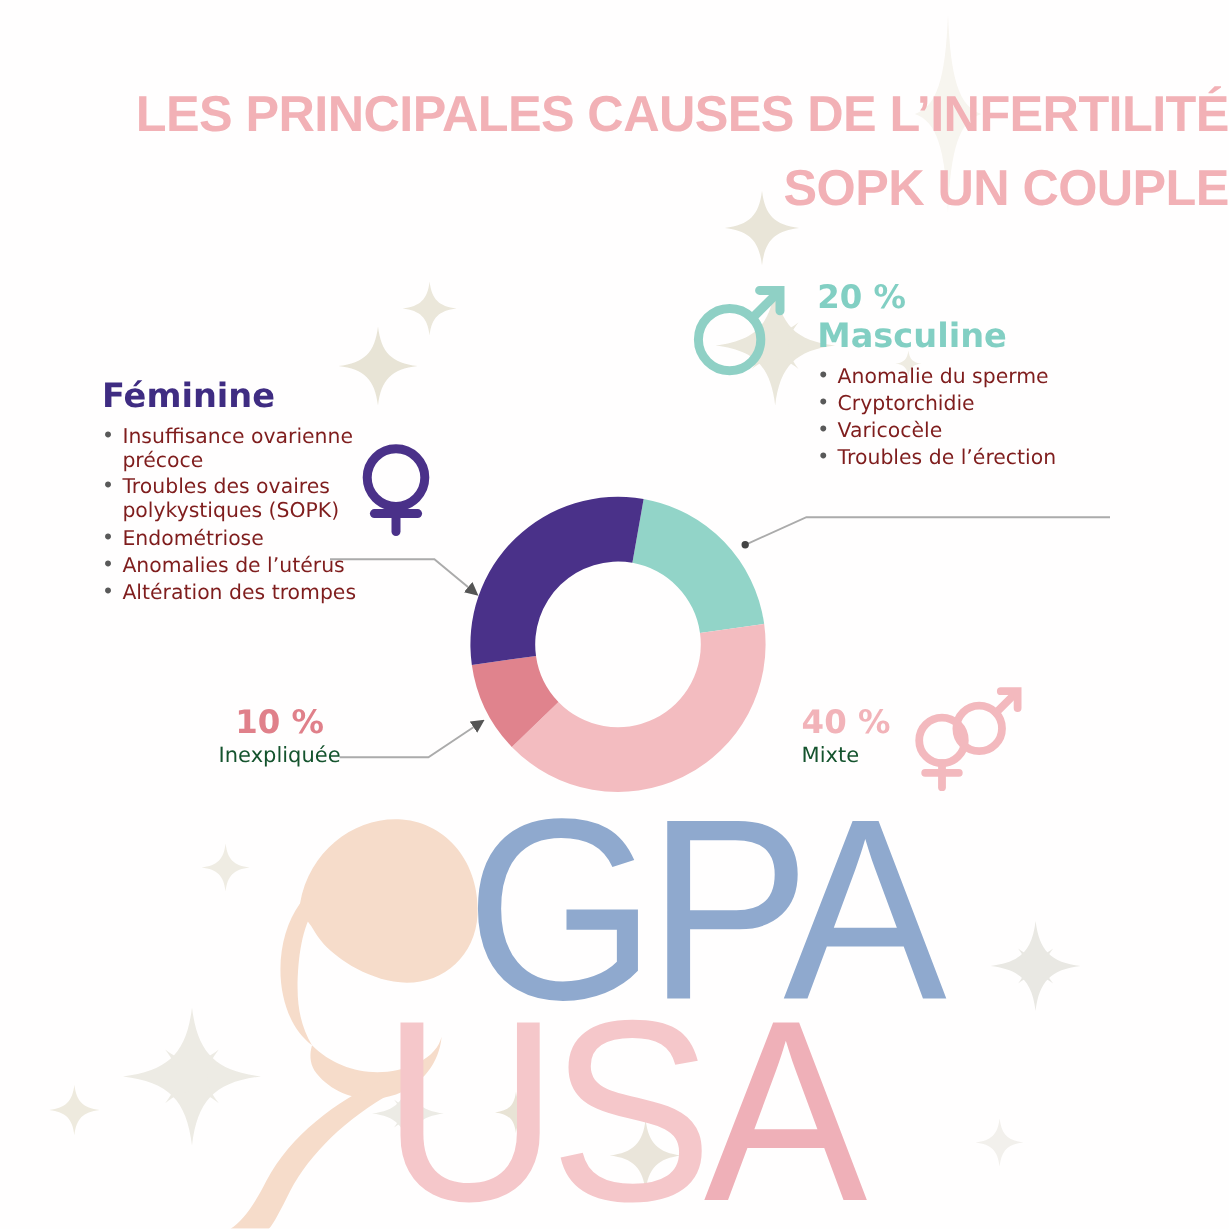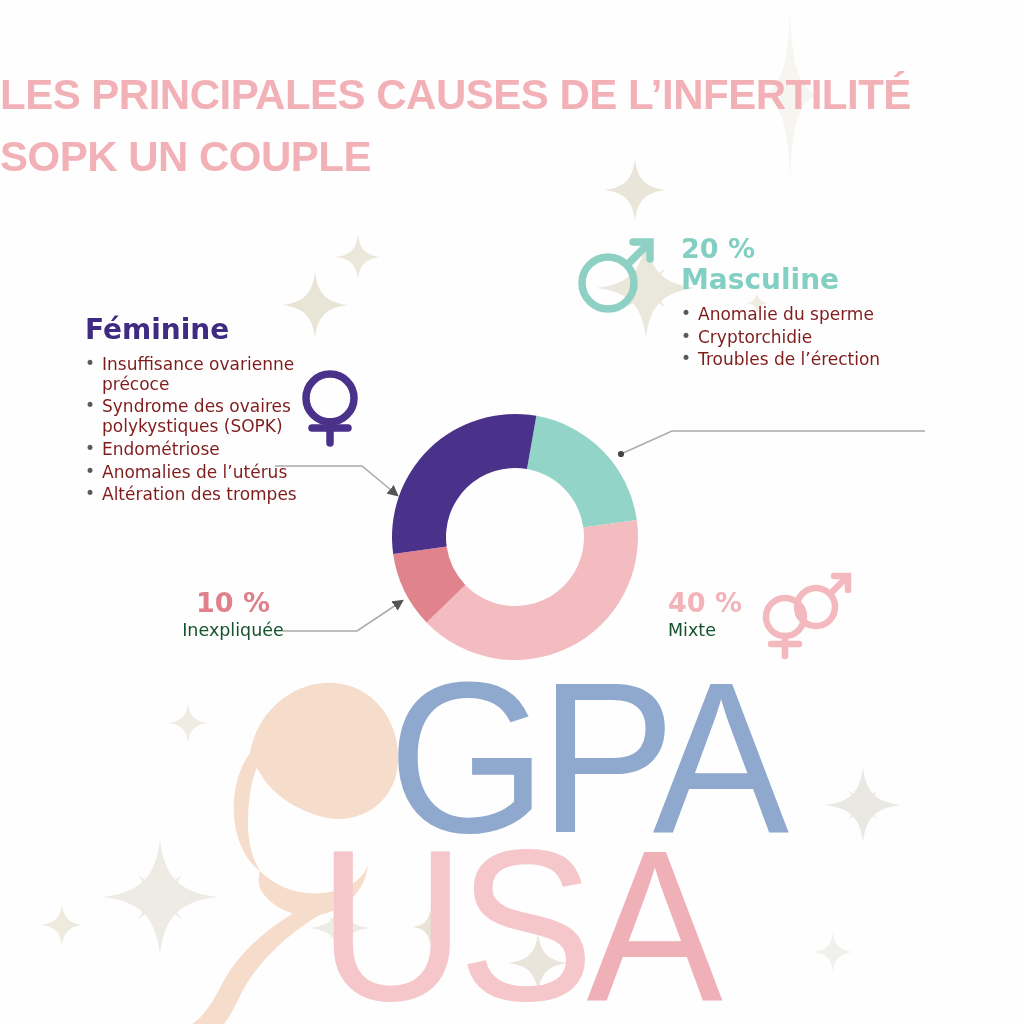--- a/index.html
+++ b/index.html
@@ -4,21 +4,21 @@
 <style>
   html,body{margin:0;padding:0;background:#ffffff;}
   #canvas{
     position:relative;width:1024px;height:1024px;overflow:hidden;
     background:#fffefe;font-family:"DejaVu Sans",sans-serif;
   }
   svg.overlay{position:absolute;left:0;top:0;width:1024px;height:1024px;pointer-events:none;}
 
   
   .title{
-    position:absolute;left:0;top:64px;width:1024px;text-align:left;
+    position:absolute;left:0;top:64px;width:1024px;text-align:right;
     font-family:"Liberation Sans",sans-serif;font-weight:bold;
     font-size:42px;line-height:62px;letter-spacing:-0.5px;color:#f2b1b6;z-index:5;
   }
 
   
   .pct{font-weight:bold;font-size:27px;line-height:30px;}
   .grp-label{font-weight:bold;font-size:28px;line-height:32px;}
   .cause-list{list-style:none;margin:9px 0 0 0;padding:0;color:#7f1d1d;font-size:17px;line-height:1.16;}
   .cause-list li{position:relative;padding-left:17px;margin-bottom:3px;}
   .cause-list li::before{content:"•";position:absolute;left:0;top:-1px;color:#595959;}
@@ -129,33 +129,34 @@
 
   <div class="title">
     <div>LES PRINCIPALES CAUSES DE L’INFERTILITÉ</div>
     <div>SOPK UN COUPLE</div>
   </div>
 
   <div class="feminine-block">
     <div class="grp-label">Féminine</div>
     <ul class="cause-list">
         <li>Insuffisance ovarienne précoce</li>
-        <li>Syndrome des ovaires polykystiques (SOPK)</li>
+        <li>Troubles des ovaires polykystiques (SOPK)</li>
         <li>Endométriose</li>
         <li>Anomalies de l’utérus</li>
         <li>Altération des trompes</li>
       </ul>
   </div>
 
   <div class="masculine-block">
     <div class="pct">20 %</div>
     <div class="grp-label">Masculine</div>
     <ul class="cause-list">
         <li>Anomalie du sperme</li>
         <li>Cryptorchidie</li>
+        <li>Varicocèle</li>
         <li>Troubles de l’érection</li>
       </ul>
   </div>
 
   <div class="inexpliquee-block">
     <div class="pct">10 %</div>
     <div class="small-label">Inexpliquée</div>
   </div>
 
   <div class="mixte-block">

